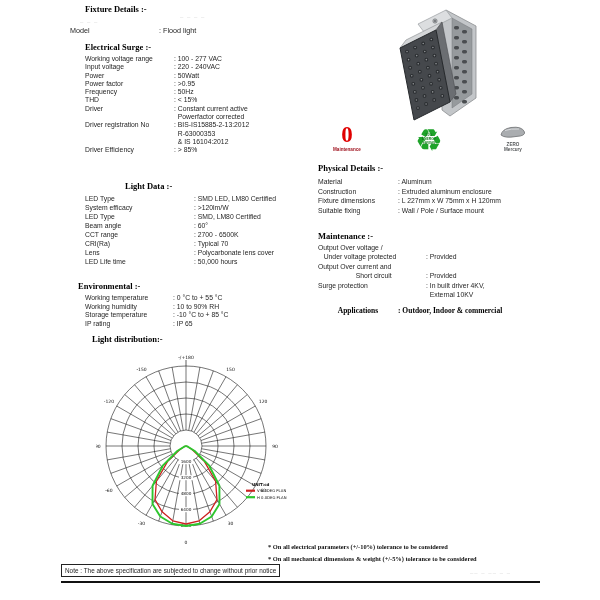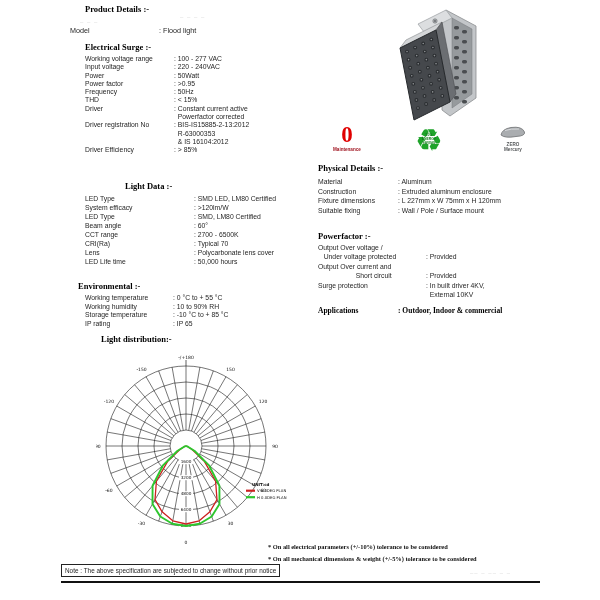--- a/index.html
+++ b/index.html
@@ -36,21 +36,21 @@
   .recycle-text{position:absolute;left:0;top:10px;width:100%;font-size:3.4px;line-height:3.8px;
                 font-weight:bold;color:#0c7a16;}
   .mercury-label{font-size:4.6px;line-height:5.2px;font-weight:bold;color:#55585a;text-align:center;margin-top:1px;}
   svg text{font-family:"DejaVu Sans",sans-serif;}
 </style>
 </head>
 <body>
 
 <div id="page">
 
-  <div class="sec heading" style="left:85px;top:4px;">Product Details :-</div>
+  <div class="sec heading" style="left:85px;top:4px;">Fixture Details :-</div>
   <div class="sec redacted" style="left:180px;top:14px;">– – – –</div>
   <div class="sec redacted" style="left:80px;top:19px;">– – –</div>
 
   <div class="sec model-row" style="left:70px;top:26px;">
     <span class="lbl">Model</span>
     <span class="val">: Flood light</span>
   </div>
 
   <div class="sec heading" style="left:85px;top:42px;">Electrical Surge :-</div>
   <div class="sec rows elec" style="left:85px;top:55px;width:250px;">
@@ -156,21 +156,21 @@
       <div class="row">
       <span class="lbl">Storage temperature</span>
       <span class="val">: -10 °C to + 85 °C</span>
     </div>
       <div class="row">
       <span class="lbl">IP rating</span>
       <span class="val">: IP 65</span>
     </div>
     </div>
 
-  <div class="sec heading" style="left:101px;top:334px;">Light distribution:-</div>
+  <div class="sec heading" style="left:92px;top:334px;">Light distribution:-</div>
   <svg id="polar-chart" class="sec" style="left:96px;top:351px;" width="200" height="215" viewBox="0 0 200 215">
       <circle cx="90" cy="95" r="16" fill="none" stroke="#1a1a1a" stroke-width="0.6"></circle>
       <circle cx="90" cy="95" r="32" fill="none" stroke="#1a1a1a" stroke-width="0.6"></circle>
       <circle cx="90" cy="95" r="48" fill="none" stroke="#1a1a1a" stroke-width="0.6"></circle>
       <circle cx="90" cy="95" r="64" fill="none" stroke="#1a1a1a" stroke-width="0.6"></circle>
       <circle cx="90" cy="95" r="80" fill="none" stroke="#1a1a1a" stroke-width="0.6"></circle>
       <line x1="90" y1="111" x2="90" y2="175" stroke="#1a1a1a" stroke-width="0.6"></line>
       <line x1="92.77837084267088" y1="110.75692404819533" x2="103.89185421335442" y2="173.78462024097664" stroke="#1a1a1a" stroke-width="0.6"></line>
       <line x1="95.4723222932107" y1="110.03508193257454" x2="117.36161146605349" y2="170.17540966287268" stroke="#1a1a1a" stroke-width="0.6"></line>
       <line x1="98" y1="108.85640646055101" x2="130" y2="164.2820323027551" stroke="#1a1a1a" stroke-width="0.6"></line>
@@ -377,40 +377,40 @@
       <div class="row">
       <span class="lbl">Fixture dimensions</span>
       <span class="val">: L 227mm x W 75mm x H 120mm</span>
     </div>
       <div class="row">
       <span class="lbl">Suitable fixing</span>
       <span class="val">: Wall / Pole / Surface mount</span>
     </div>
     </div>
 
-  <div class="sec heading" style="left:318px;top:231px;">Powerfactor :-</div>
+  <div class="sec heading" style="left:318px;top:231px;">Maintenance :-</div>
   <div class="sec" style="left:318px;top:244px;width:235px;">
     <div class="prot-row prot-end">
       <span class="lbl">Output Over voltage /
    Under voltage protected</span>
       <span class="val">: Provided</span>
     </div>
     <div class="prot-row prot-end">
       <span class="lbl">Output Over current and
                     Short circuit</span>
       <span class="val">: Provided</span>
     </div>
     <div class="prot-row">
       <span class="lbl">Surge protection</span>
       <span class="val">: In built driver 4KV,
   External 10KV</span>
     </div>
   </div>
 
-  <div class="sec apps-row" style="left:318px;top:306px;width:240px;">
+  <div class="sec apps-row" style="left:318px;top:306px;width:240px;text-align:center;">
     <span class="lbl">Applications</span>
     <span class="val">: Outdoor, Indoor &amp; commercial</span>
   </div>
 
   <div class="sec" style="left:268px;top:541px;">
 
   <div class="fnote">
       <span>* On all electrical parameters (+/-10%) tolerance to be considered</span>
     </div>
       <div class="fnote">

